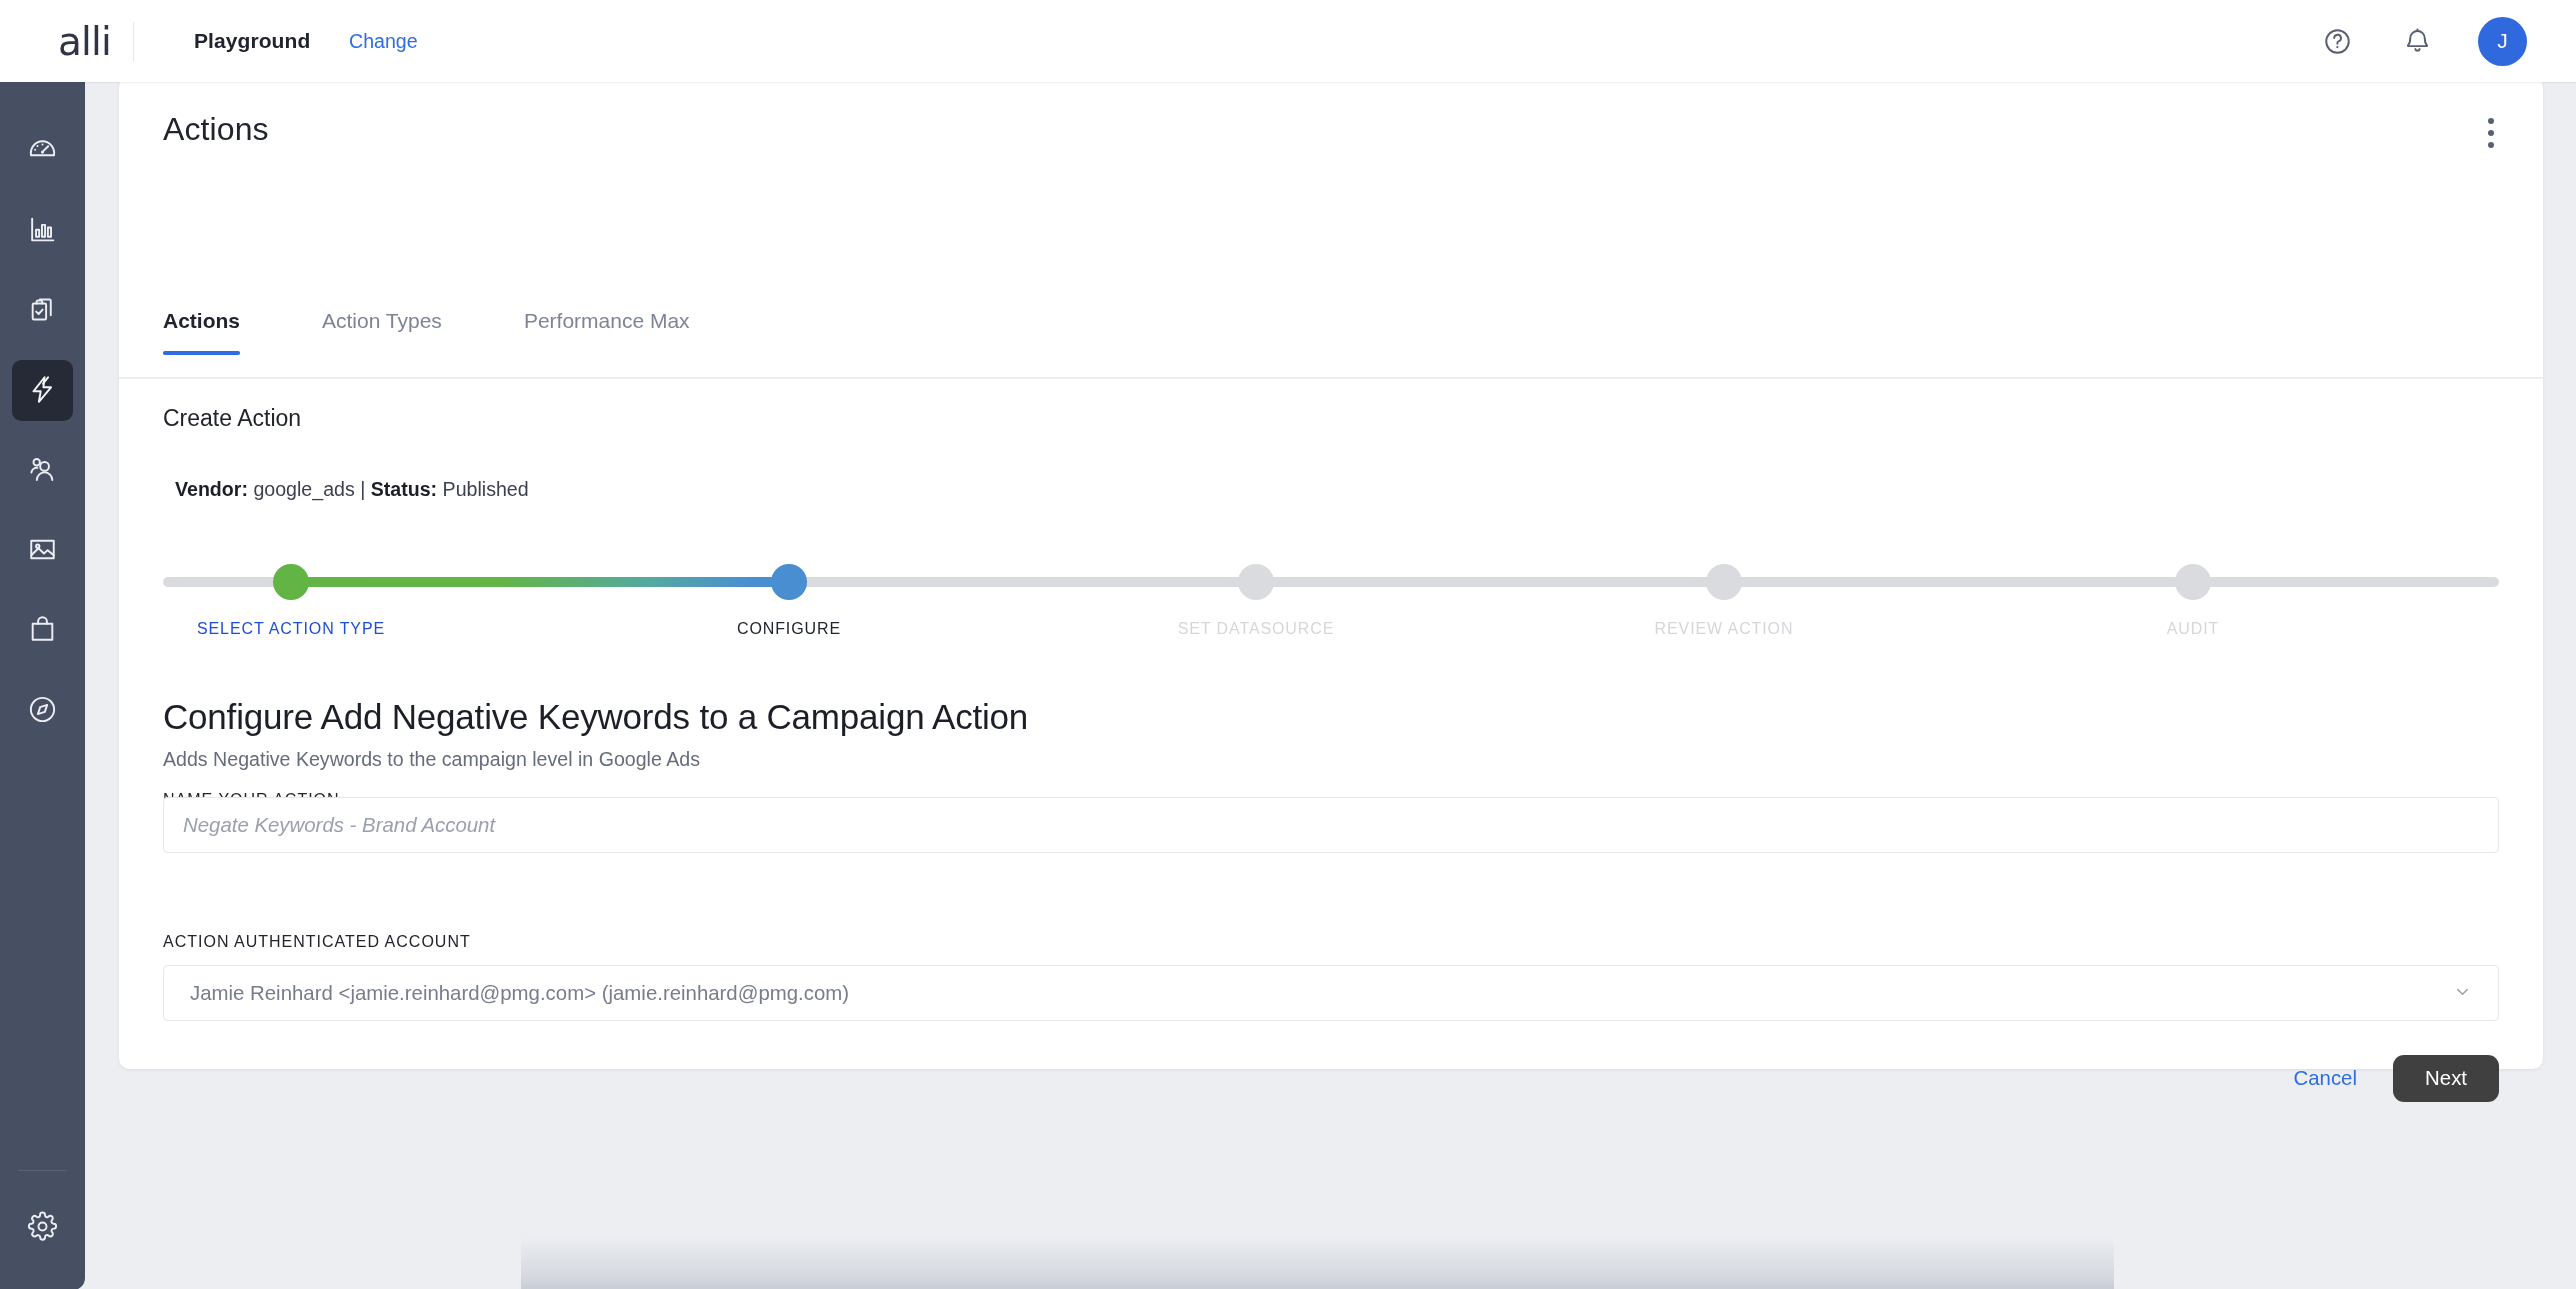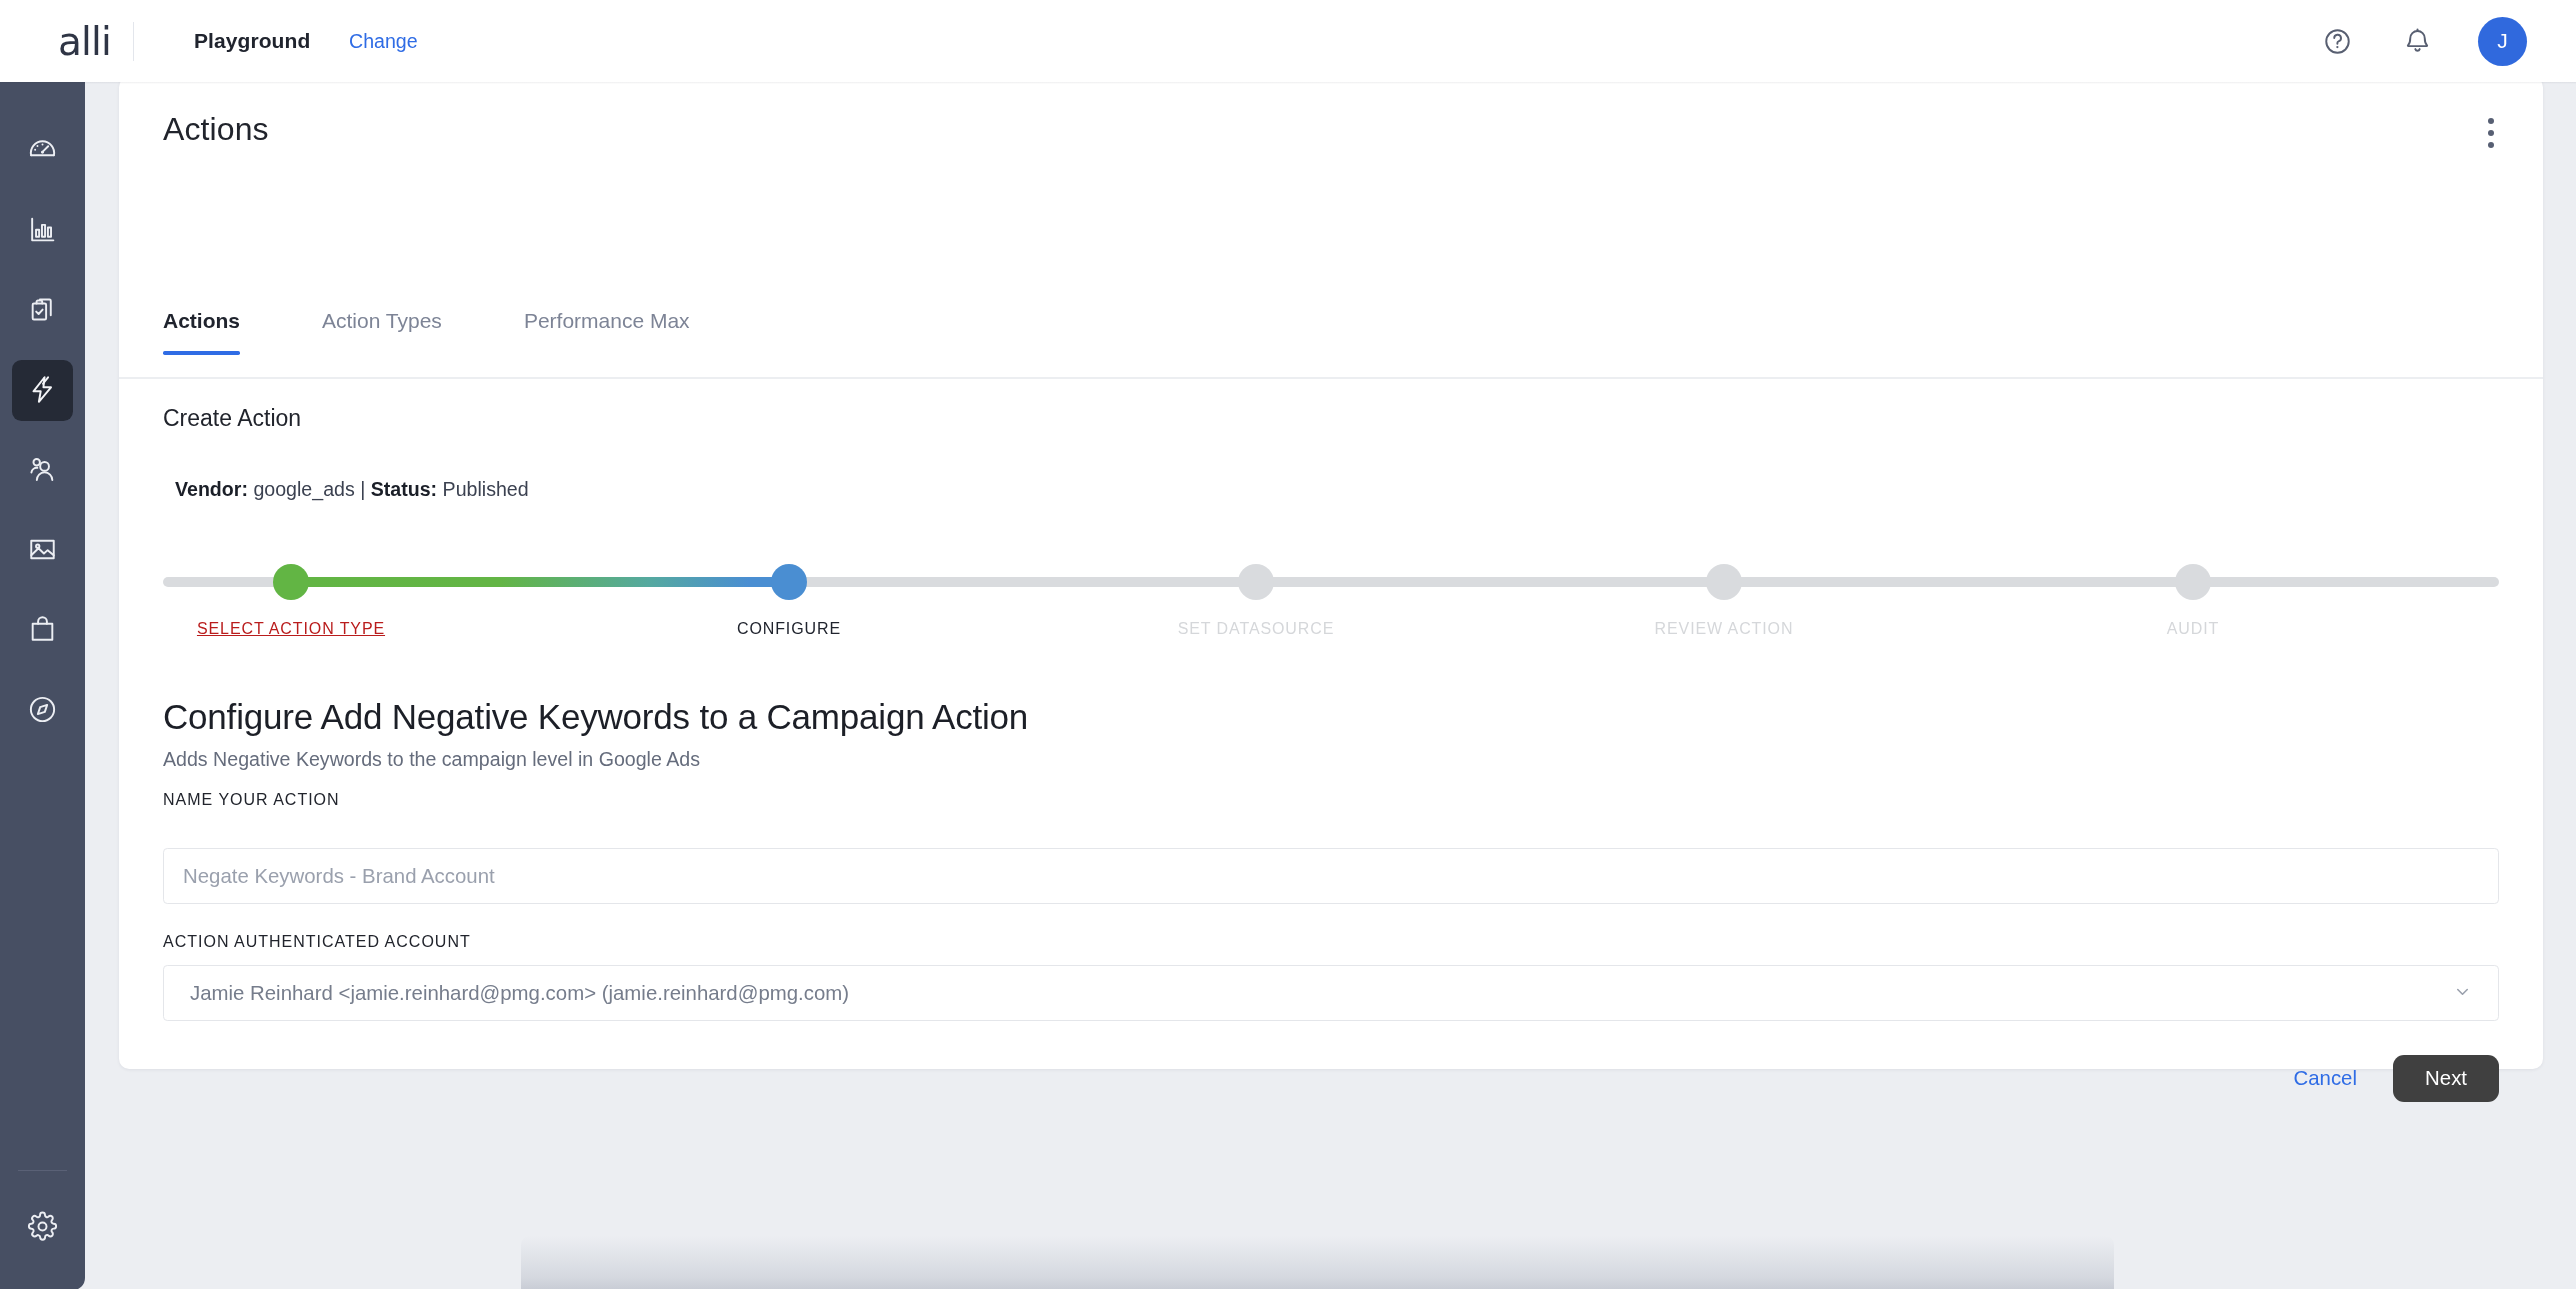--- a/index.html
+++ b/index.html
@@ -149,21 +149,21 @@
     cursor: pointer;
   }
   .step-node.done { background: #62b544; }
   .step-node.current { background: #4a8ed2; }
   .step-label {
     position: absolute; top: 83px;
     font-size: 16px; letter-spacing: 0.9px;
     color: #d5d7da; white-space: nowrap;
     font-family: "Liberation Sans", sans-serif;
   }
-  .step-label.done { color: #b91c1c; text-decoration: underline; }
+  .step-label.done { color: #1d4ed8; }
   .step-label.current { color: #20242e; }
 
   
   .form-h {
     position: absolute; left: 44px; top: 620px;
     font-size: 35px; color: #1c1f27; font-weight: 400; letter-spacing: -0.2px;
   }
   .form-sub {
     position: absolute; left: 44px; top: 671px;
     font-size: 19.6px; color: #656c7c;
@@ -175,21 +175,21 @@
   .lbl-name { top: 714px; }
   .lbl-acct { top: 856px; }
   .text-input {
     position: absolute; left: 44px; width: 2336px; height: 56px;
     border: 1.3px solid #e4e6ea; border-radius: 4.3px;
     background: #fff; font-size: 20.4px; color: #4a5160;
     padding: 0 19px; font-family: "Liberation Sans", sans-serif;
     outline: none;
   }
   .text-input::placeholder { color: #9aa0ad; }
-  .inp-name { top: 771px; }
+  .inp-name { top: 720px; font-style: italic; }
   .select-wrap {
     position: absolute; left: 44px; top: 888px;
     width: 2336px; height: 56px;
     border: 1.3px solid #e4e6ea; border-radius: 4.3px;
     background: #fff; display: flex; align-items: center;
     padding: 0 26px; cursor: pointer;
   }
   .select-val { font-size: 20.4px; color: #767d8c; }
   .select-caret { margin-left: auto; color: #9aa0ad; }
 

